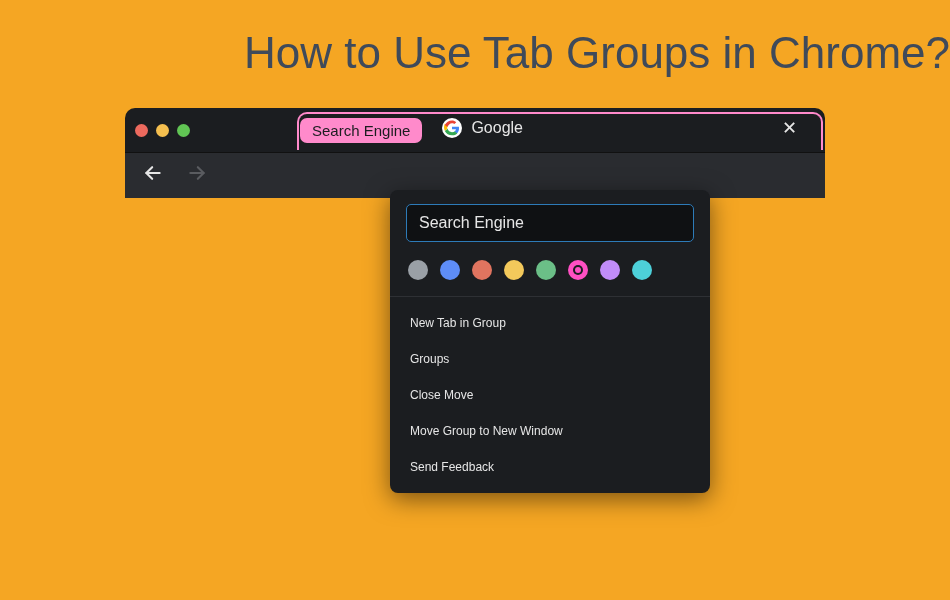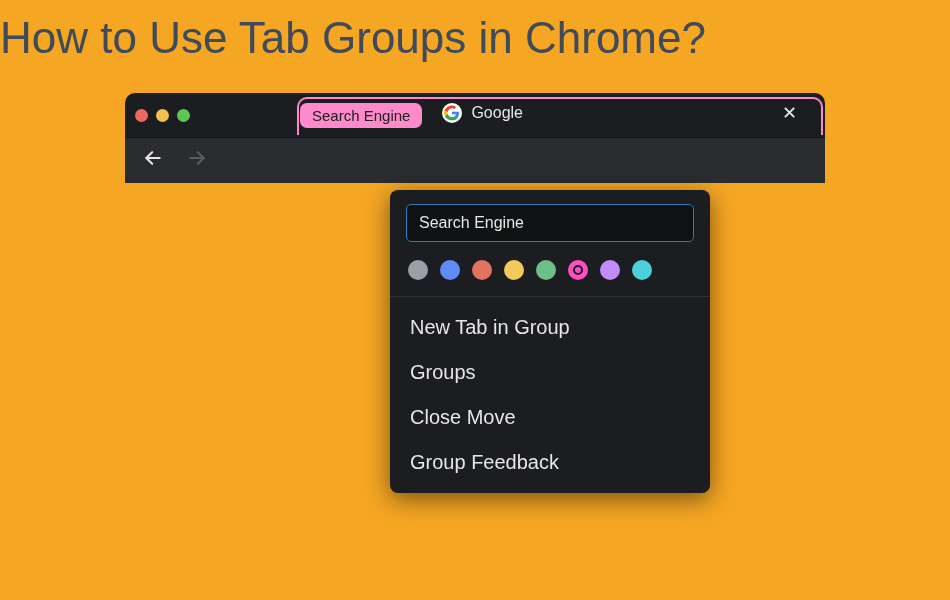--- a/index.html
+++ b/index.html
@@ -5,25 +5,25 @@
     * { margin: 0; padding: 0; box-sizing: border-box; }
     body {
       width: 950px;
       height: 600px;
       background: #f5a623;
       font-family: -apple-system, BlinkMacSystemFont, "Segoe UI", Helvetica, Arial, sans-serif;
       overflow: hidden;
       position: relative;
     }
     .page-title {
-      text-align: left;
+      text-align: right;
       font-size: 44px;
       font-weight: 500;
       color: #3f4a5a;
-      padding-top: 13px;
+      padding-top: 28px;
       padding-bottom: 30px;
     }
     .browser-window {
       width: 700px;
       margin: 0 auto;
       background: #1b1d20;
       border-radius: 10px 10px 0 0;
       position: relative;
     }
     .tab-bar {
@@ -162,21 +162,21 @@
       position: absolute;
       inset: 7px;
       border-radius: 50%;
       z-index: 1;
     }
     .menu-items {
       padding-top: 8px;
     }
     .menu-item {
       color: #e6e6e6;
-      font-size: 20px;
+      font-size: 12px;
       padding: 11px 20px;
       cursor: pointer;
     }
   </style>
 </head>
 <body>
 
 <h1 class="page-title">How to Use Tab Groups in Chrome?</h1>
 
 <div class="browser-window">
@@ -230,15 +230,16 @@
       <div class="color-swatch selected" style="background: rgb(255, 79, 195);">
         <div style="position: absolute; inset: 7px; border-radius: 50%; background: rgb(255, 79, 195); z-index: 2;"></div>
       </div>
       <div class="color-swatch" style="background: rgb(193, 140, 249);"></div>
       <div class="color-swatch" style="background: rgb(77, 208, 217);"></div>
     </div>
   <div class="menu-items">
       <div class="menu-item">New Tab in Group</div>
       <div class="menu-item">Groups</div>
       <div class="menu-item">Close Move</div>
-      <div class="menu-item">Group Feedback</div>
+      <div class="menu-item">Move Group to New Window</div>
+      <div class="menu-item">Send Feedback</div>
     </div>
 </div>
 
 </body></html>

